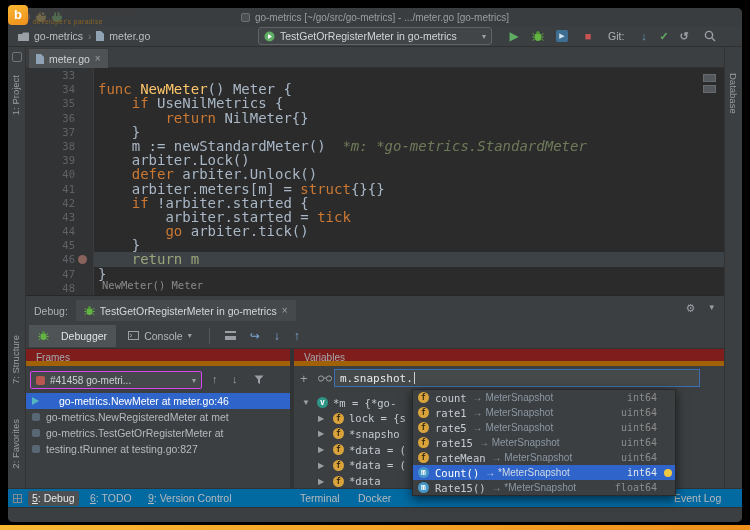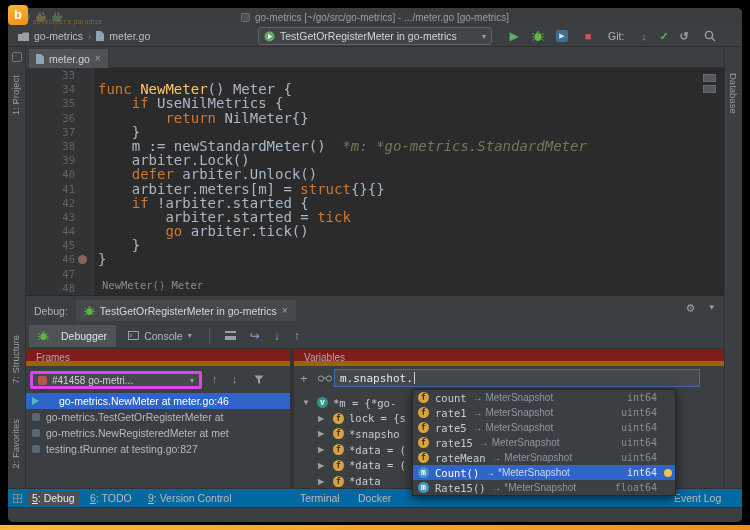--- a/index.html
+++ b/index.html
@@ -81,21 +81,21 @@
   .dtab-sep { width:1px; height:16px; background:#54585b; margin:0 8px; }
   .stepico { font-size:12px; color:#7ba7d7; margin:0 7px; }
   .hamb { width:11px; height:9px; border-top:2px solid #9aa0a6; border-bottom:2px solid #9aa0a6; margin:0 7px; position:relative; }
   .hamb::after { content:""; position:absolute; left:0; top:2.5px; width:11px; height:2px; background:#9aa0a6; }
 
   .fpanel { position:absolute; left:0; top:53px; width:264px; height:140px; }
   .vpanel { position:absolute; left:268px; top:53px; width:430px; height:140px; }
   .psplit { position:absolute; left:264px; top:53px; width:4px; height:140px; background:#313335; }
   .phead { position:absolute; left:0; top:0; right:0; height:17px; background:#7f1d1d; border-bottom:5px solid #a16207; font-size:10px; color:#a7abae; padding-left:10px; line-height:17px; }
 
-  .thr-combo { position:absolute; left:4px; top:22px; width:172px; height:18px; background:#45494c; border:3px solid #d946ef; border-radius:2px; display:flex; align-items:center; gap:5px; padding:0 5px; }
+  .thr-combo { position:absolute; left:4px; top:22px; width:172px; height:18px; background:#45494c; border:1px solid #d946ef; border-radius:2px; display:flex; align-items:center; gap:5px; padding:0 5px; }
   .thr-label { flex:1; font-size:10px; color:#d0d3d6; white-space:nowrap; overflow:hidden; }
   .thr-ico { width:9px; height:9px; border-radius:2px; background:#b85650; position:relative; flex:none; }
   .fptools { position:absolute; top:24px; font-size:11px; color:#9aa0a6; }
 
   .frames-list { position:absolute; left:0; top:44px; right:0; bottom:0; }
   .frame-row { height:16px; display:flex; align-items:center; gap:6px; padding-left:6px; font-size:10.5px; color:#b4bac0; white-space:nowrap; overflow:hidden; }
   .frame-row.sel { background:#2f65ca; color:#ffffff;gap:20px; }
   .cur-frame-icon { width:0; height:0; border-left:7px solid #56b6c2; border-top:4px solid transparent; border-bottom:4px solid transparent; flex:none; }
   .frame-dot { width:8px; height:8px; background:#596673; border-radius:2px; flex:none; }
 
@@ -258,20 +258,21 @@
           <div class="cline"><span class="tk-pl">        </span><span class="tk-kw">return</span><span class="tk-pl"> NilMeter{}</span></div>
           <div class="cline"><span class="tk-pl">    }</span></div>
           <div class="cline"><span class="tk-pl">    m := newStandardMeter()  </span><span class="tk-hint">*m: *go-metrics.StandardMeter</span></div>
           <div class="cline"><span class="tk-pl">    arbiter.Lock()</span></div>
           <div class="cline"><span class="tk-pl">    </span><span class="tk-kw">defer</span><span class="tk-pl"> arbiter.Unlock()</span></div>
           <div class="cline"><span class="tk-pl">    arbiter.meters[m] = </span><span class="tk-kw">struct</span><span class="tk-pl">{}{}</span></div>
           <div class="cline"><span class="tk-pl">    </span><span class="tk-kw">if</span><span class="tk-pl"> !arbiter.started {</span></div>
           <div class="cline"><span class="tk-pl">        arbiter.started = </span><span class="tk-kw">tick</span></div>
           <div class="cline"><span class="tk-pl">        </span><span class="tk-kw">go</span><span class="tk-pl"> arbiter.tick()</span></div>
           <div class="cline"><span class="tk-pl">    }</span></div>
+          <div class="cline exec"><span class="tk-ret">    return m</span></div>
           <div class="cline"><span class="tk-pl">}</span></div>
           <div class="cline"></div>
         </div>
       <div class="efoot">NewMeter() Meter</div>
       <div class="emarks">
         <div class="emark"></div>
         <div class="emark"></div>
       </div>
     </div>
 
@@ -331,25 +332,25 @@
               <path d="M0.5 0.5 H9.5 L6 4.5 V9 L4 7.8 V4.5 Z" fill="#9aa0a6"></path>
             </svg>
         </span>
         <div class="frames-list">
             <div class="frame-row sel">
               <span class="cur-frame-icon"></span>
               <span class="frame-label">go-metrics.NewMeter at meter.go:46</span>
             </div>
             <div class="frame-row">
               <span class="frame-dot"></span>
-              <span class="frame-label">go-metrics.TestGetOrRegisterMeter at</span>
+              <span class="frame-label">go-metrics.NewRegisteredMeter at met</span>
             </div>
             <div class="frame-row">
               <span class="frame-dot"></span>
-              <span class="frame-label">go-metrics.NewRegisteredMeter at met</span>
+              <span class="frame-label">go-metrics.TestGetOrRegisterMeter at</span>
             </div>
             <div class="frame-row">
               <span class="frame-dot"></span>
               <span class="frame-label">testing.tRunner at testing.go:827</span>
             </div>
           </div>
       </div>
 
       <div class="psplit"></div>
 

